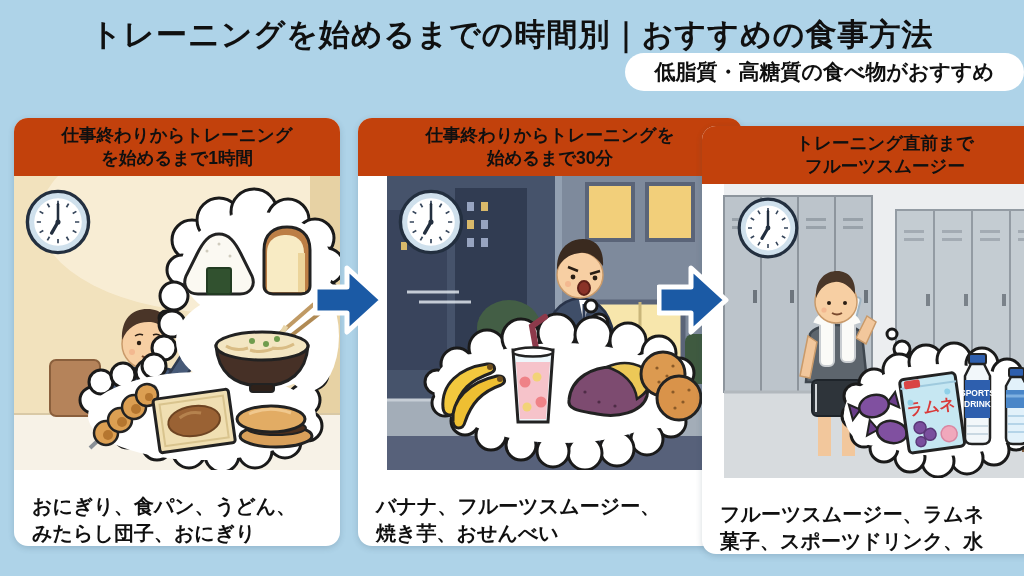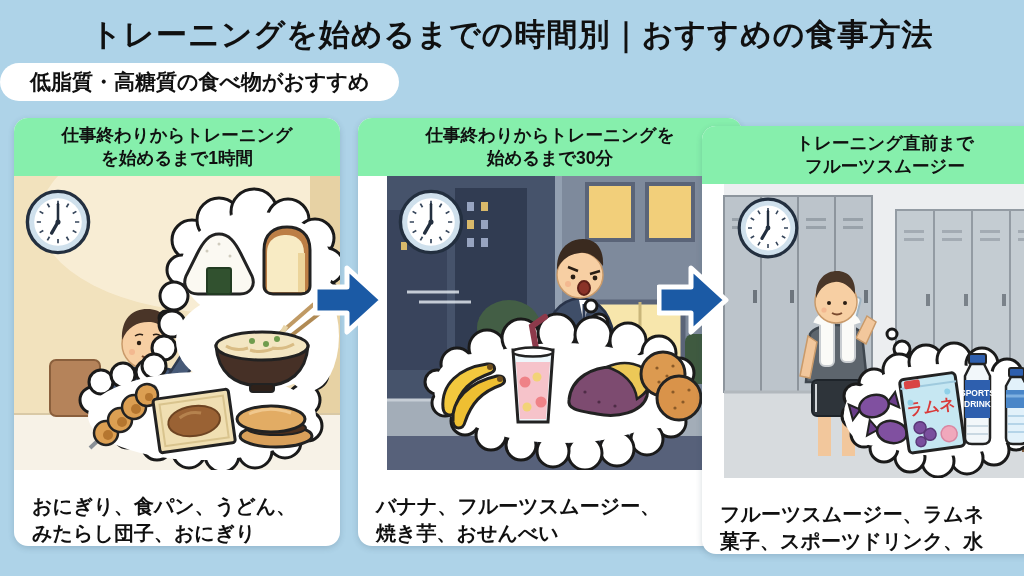--- a/index.html
+++ b/index.html
@@ -7,34 +7,34 @@
     width:1024px;height:576px;position:relative;overflow:hidden;
     background:#aed3e8;
     font-family:"Liberation Sans","DejaVu Sans",sans-serif;
     color:#101010;
   }
   .title{
     position:absolute;top:14px;left:0;width:100%;
     text-align:center;font-size:31px;font-weight:bold;letter-spacing:1px;
     color:#101010;white-space:nowrap;
   }
-  .subtitle-wrap{position:absolute;top:63px;left:0;width:100%;text-align:left;text-decoration:underline;}
+  .subtitle-wrap{position:absolute;top:53px;left:0;width:100%;text-align:right;text-decoration:underline;}
   .subtitle{
     display:inline-block;background:#ffffff;border-radius:24px;
     padding:5px 30px;font-size:21px;font-weight:bold;color:#101010;
   }
   .panel{
     position:absolute;top:118px;height:428px;background:#ffffff;
     border-radius:14px;box-shadow:0 2px 6px rgba(40,70,90,.20);overflow:hidden;
   }
   #panel-1{left:14px;width:326px;}
   #panel-2{left:358px;width:384px;}
   #panel-3{left:702px;width:366px;margin-top:8px;}
   .panel-header{
-    height:58px;background:#86efac;
+    height:58px;background:#c2410c;
     display:flex;flex-direction:column;justify-content:center;
     text-align:center;font-size:17.5px;font-weight:bold;line-height:1.32;
   }
   .scene{display:block;width:100%;height:294px;}
   .panel-foods{
     padding:23px 16px 0 18px;font-size:20px;font-weight:bold;line-height:1.35;
     text-align:left;
   }
   .arrow{position:absolute;top:261px;width:72px;height:78px;z-index:6;}
   #arrow-1{left:313px;}

